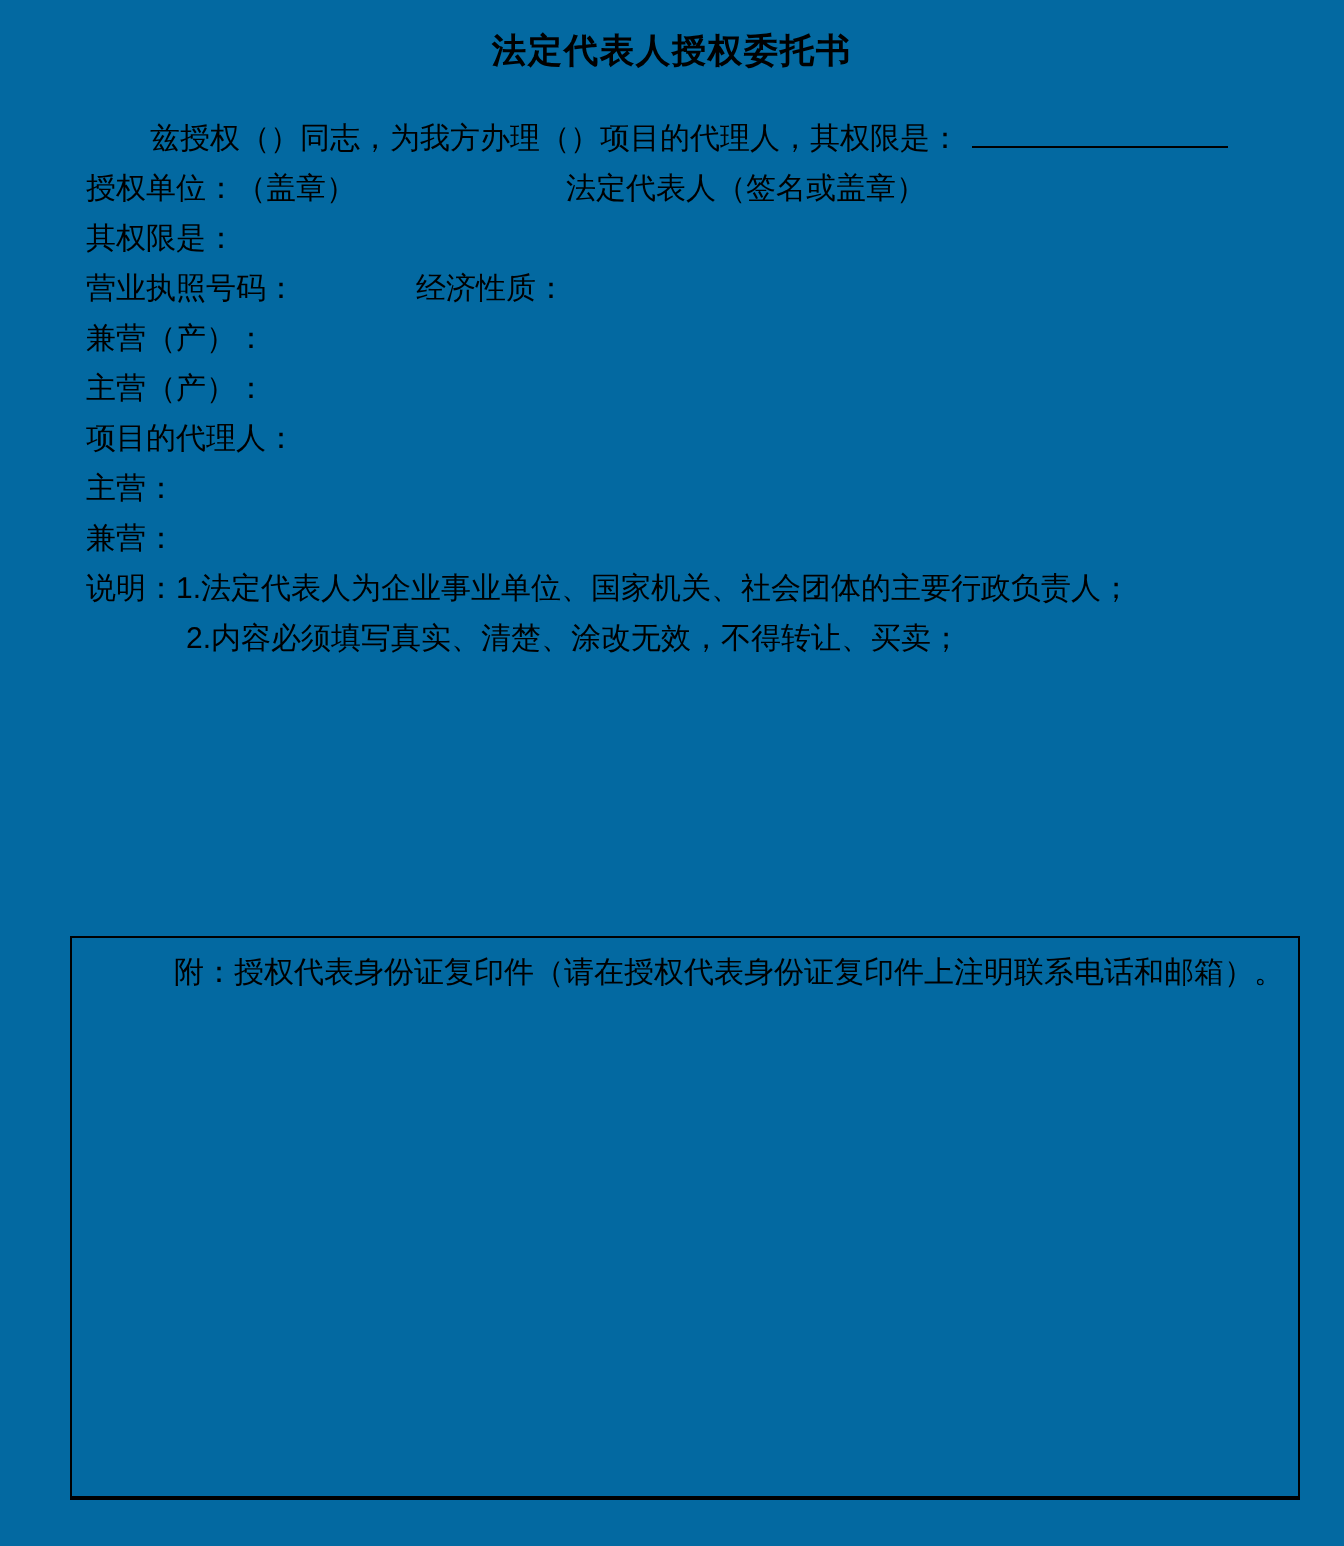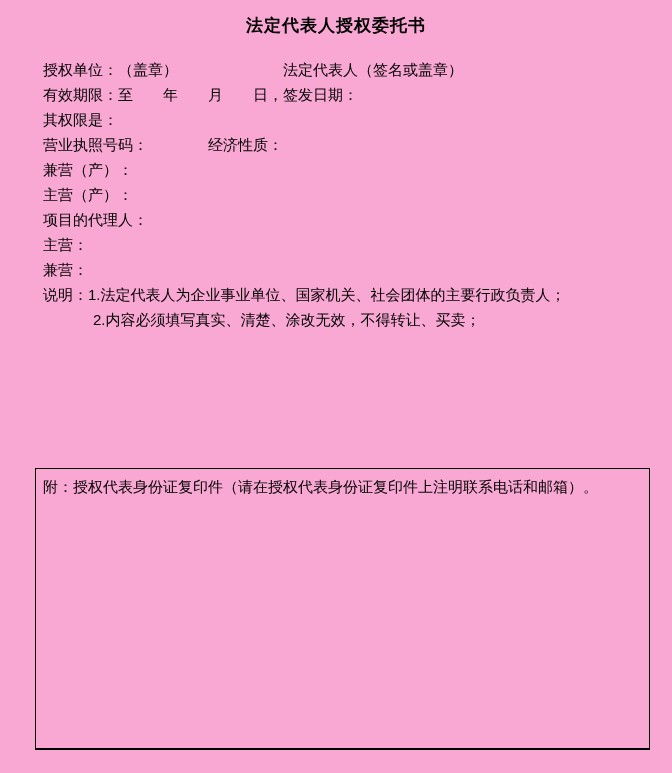--- a/index.html
+++ b/index.html
@@ -4,21 +4,21 @@
 <style>
   html, body {
     margin: 0;
     padding: 0;
     background: #ffffff;
   }
   .page {
     position: relative;
     width: 672px;
     height: 773px;
-    background: #f9a8d4;
+    background: #0369a1;
     color: #000000;
     font-family: "Liberation Sans", "DejaVu Sans", sans-serif;
     overflow: hidden;
   }
   .title {
     padding-top: 14px;
     text-align: center;
     font-size: 17px;
     font-weight: bold;
     letter-spacing: 1px;
@@ -56,34 +56,35 @@
     left: 35px;
     top: 468px;
     width: 615px;
     height: 282px;
     box-sizing: border-box;
     border: 1px solid #000000;
     border-bottom-width: 2px;
     padding: 6px 7px 0 7px;
     font-size: 15px;
     line-height: 24px;
+    text-align: right;
   }
 </style>
 </head>
 <body>
 
 <div class="page">
 
   <div class="title">法定代表人授权委托书</div>
 
   <div class="content">
 
+    <div class="line intro"><span>兹授权（）同志，为我方办理（）项目的代理人，其权限是：</span><span class="blank"></span></div>
 
     <div class="line">授权单位：（盖章）　　　　　　　法定代表人（签名或盖章）</div>
-    <div class="line">有效期限：至　　年　　月　　日，签发日期：</div>
     <div class="line">其权限是：</div>
     <div class="line">营业执照号码：　　　　经济性质：</div>
     <div class="line">兼营（产）：</div>
     <div class="line">主营（产）：</div>
     <div class="line">项目的代理人：</div>
     <div class="line">主营：</div>
     <div class="line">兼营：</div>
 
     <div class="line"><span>说明：</span><span class="note-num">1.</span><span>法定代表人为企业事业单位、国家机关、社会团体的主要行政负责人；</span></div>
 

